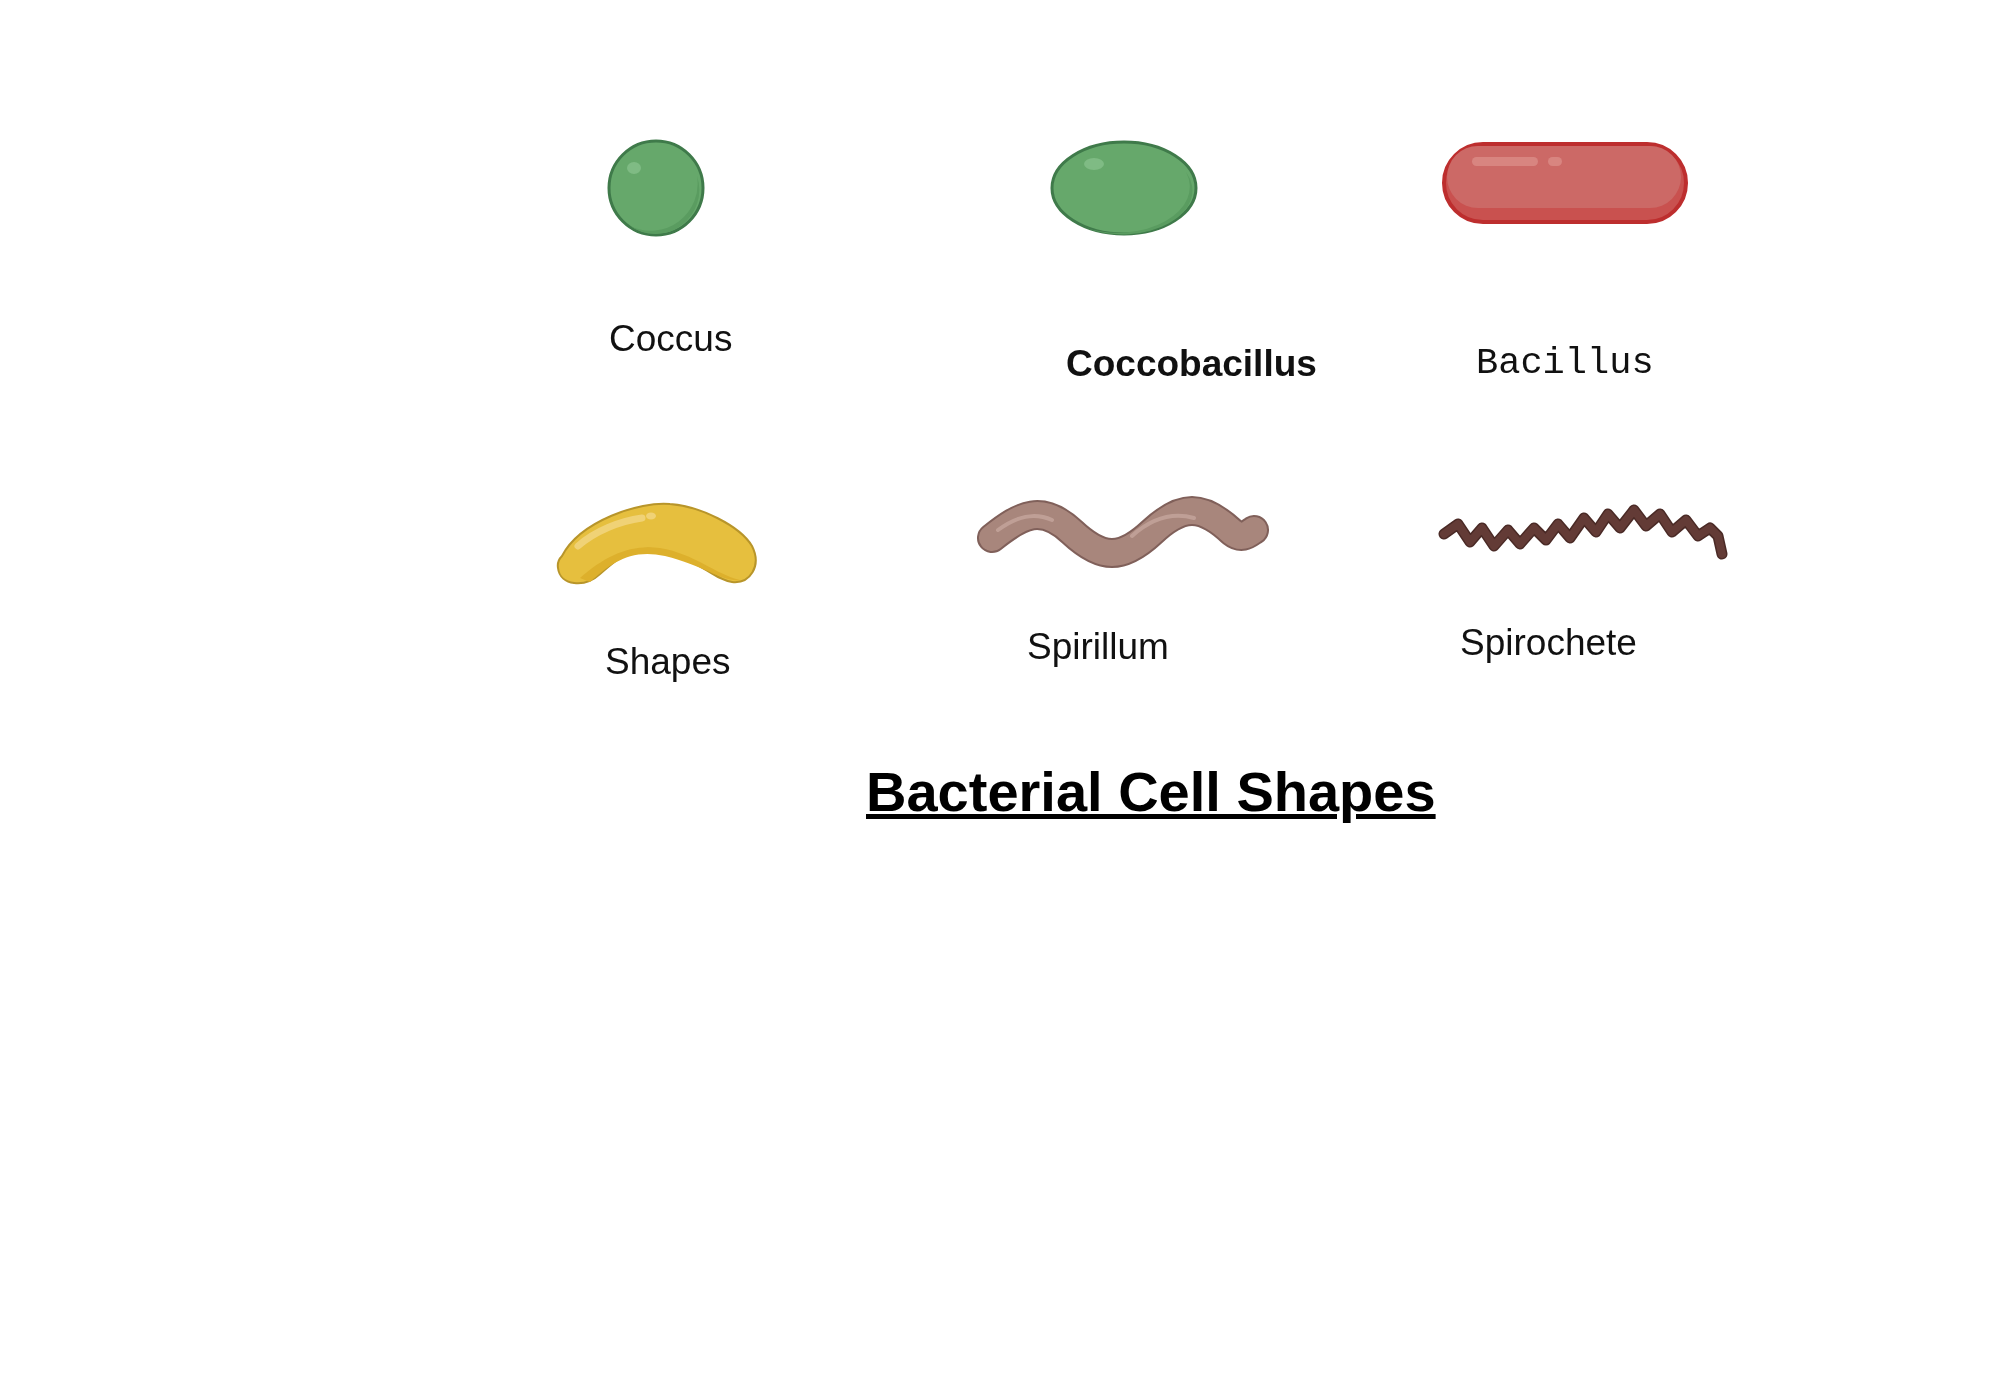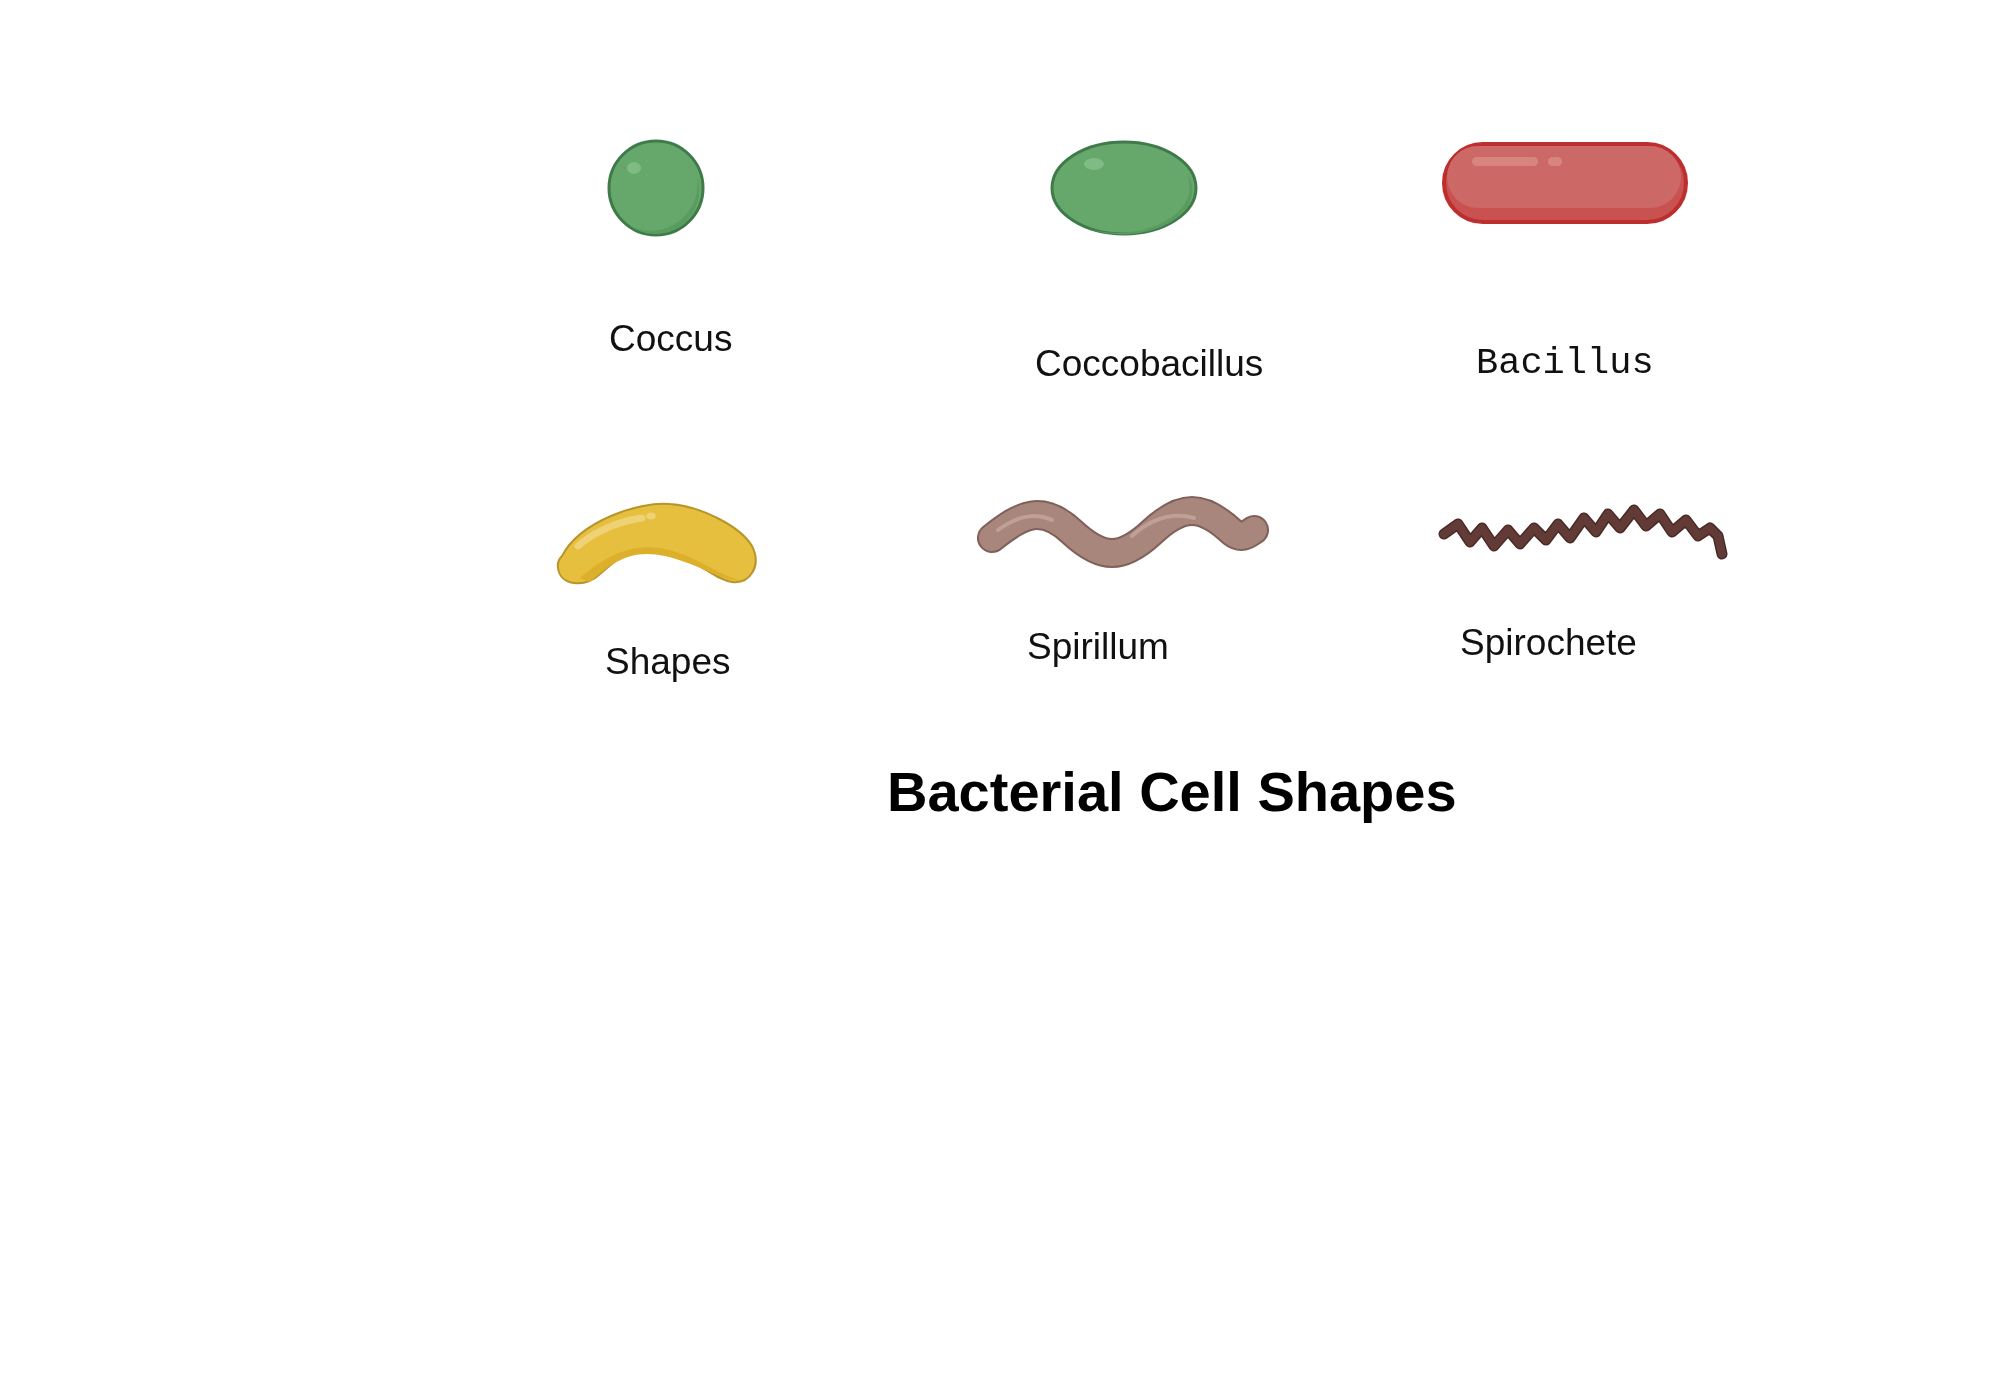--- a/index.html
+++ b/index.html
@@ -17,21 +17,21 @@
   <path d="M97 40 A44 44 0 0 1 30 90 A47 47 0 0 0 97 40 Z" fill="#5a9c60"></path>
   <ellipse cx="34" cy="32" rx="7" ry="6" fill="#7fbb84"></ellipse>
 </svg>
 <div class="label" style="left:609px;top:320px;">Coccus</div>
 
 <svg class="shape" style="left:1046px;top:136px;" width="156" height="104" viewBox="0 0 156 104">
   <ellipse cx="78" cy="52" rx="72" ry="46" fill="#66a86b" stroke="#3f7a4a" stroke-width="3"></ellipse>
   <path d="M140 36 A70 44 0 0 1 40 92 A72 46 0 0 0 140 36 Z" fill="#5a9c60"></path>
   <ellipse cx="48" cy="28" rx="10" ry="6" fill="#7fbb84"></ellipse>
 </svg>
-<div class="label" style="left:1035px;top:345px;">Coccobacillus</div>
+<div class="label" style="left:1066px;top:345px;font-weight:bold;">Coccobacillus</div>
 
 <svg class="shape" style="left:1440px;top:140px;" width="250" height="86" viewBox="0 0 250 86">
   <rect x="4" y="4" width="242" height="78" rx="39" ry="39" fill="#c9514f" stroke="#bd2e2e" stroke-width="4"></rect>
   <rect x="7" y="6" width="234" height="62" rx="31" ry="31" fill="#cc6966"></rect>
   <rect x="32" y="17" width="66" height="9" rx="4.5" fill="#d88580"></rect>
   <rect x="108" y="17" width="14" height="9" rx="4.5" fill="#d88580"></rect>
 </svg>
 <div class="label" style="left:1476px;top:345px;font-family:Liberation Mono, monospace;">Bacillus</div>
 
 <svg class="shape" style="left:550px;top:496px;" width="214" height="98" viewBox="0 0 214 98">
@@ -49,13 +49,13 @@
   <path d="M160 42 C 180 24, 200 18, 222 24" stroke="#bf9f96" stroke-width="4" stroke-linecap="round" fill="none"></path>
 </svg>
 <div class="label" style="left:1027px;top:628px;text-align:right;">Spirillum</div>
 
 <svg class="shape" style="left:1436px;top:492px;" width="296" height="72" viewBox="0 0 296 72">
   <path d="M8 42 L 22 32 L 34 50 L 46 36 L 58 54 L 72 38 L 84 52 L 98 36 L 110 48 L 122 32 L 134 46 L 148 26 L 160 40 L 172 22 L 184 36 L 198 18 L 210 34 L 224 22 L 236 40 L 250 28 L 262 44 L 274 36 L 282 44 L 286 62" stroke="#4a2a26" stroke-width="11" stroke-linecap="round" stroke-linejoin="round" fill="none"></path>
   <path d="M8 42 L 22 32 L 34 50 L 46 36 L 58 54 L 72 38 L 84 52 L 98 36 L 110 48 L 122 32 L 134 46 L 148 26 L 160 40 L 172 22 L 184 36 L 198 18 L 210 34 L 224 22 L 236 40 L 250 28 L 262 44 L 274 36 L 282 44 L 286 62" stroke="#633b36" stroke-width="8" stroke-linecap="round" stroke-linejoin="round" fill="none"></path>
 </svg>
 <div class="label" style="left:1460px;top:624px;">Spirochete</div>
 
-<div class="title" style="left:887px;top:764px;">Bacterial Cell Shapes</div>
+<div class="title" style="left:866px;top:764px;text-decoration:underline;">Bacterial Cell Shapes</div>
 
 </body></html>

